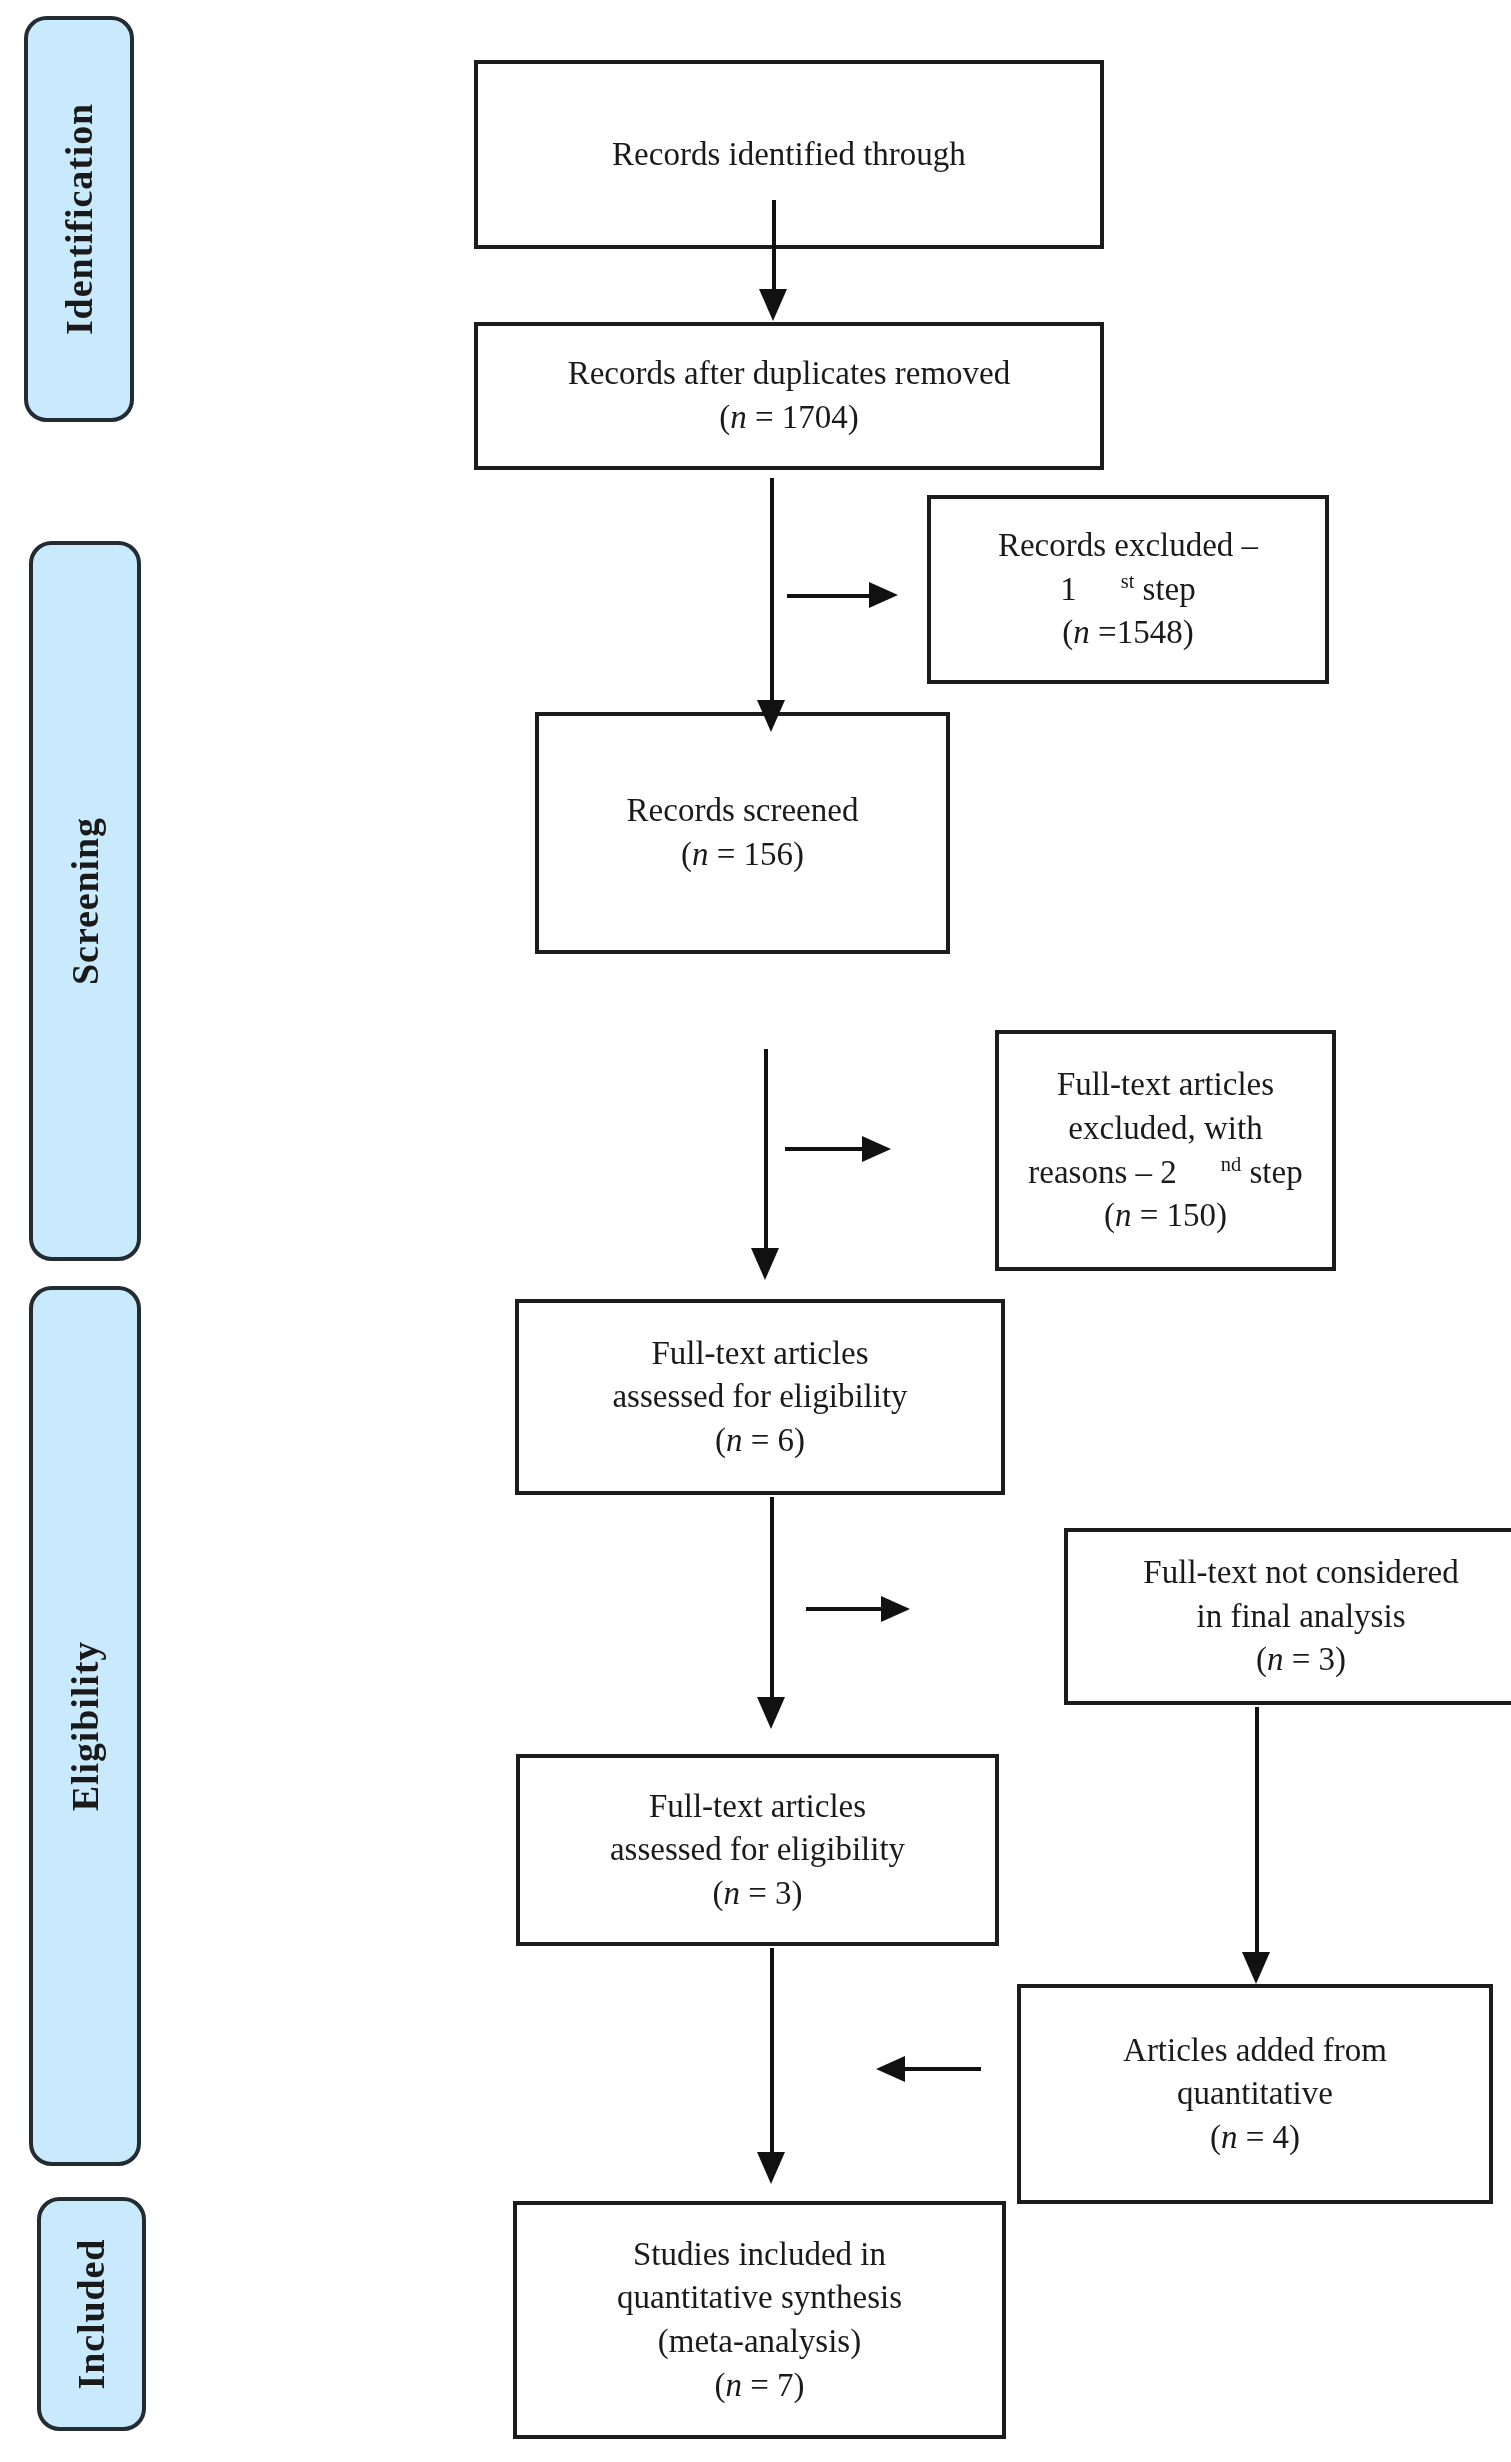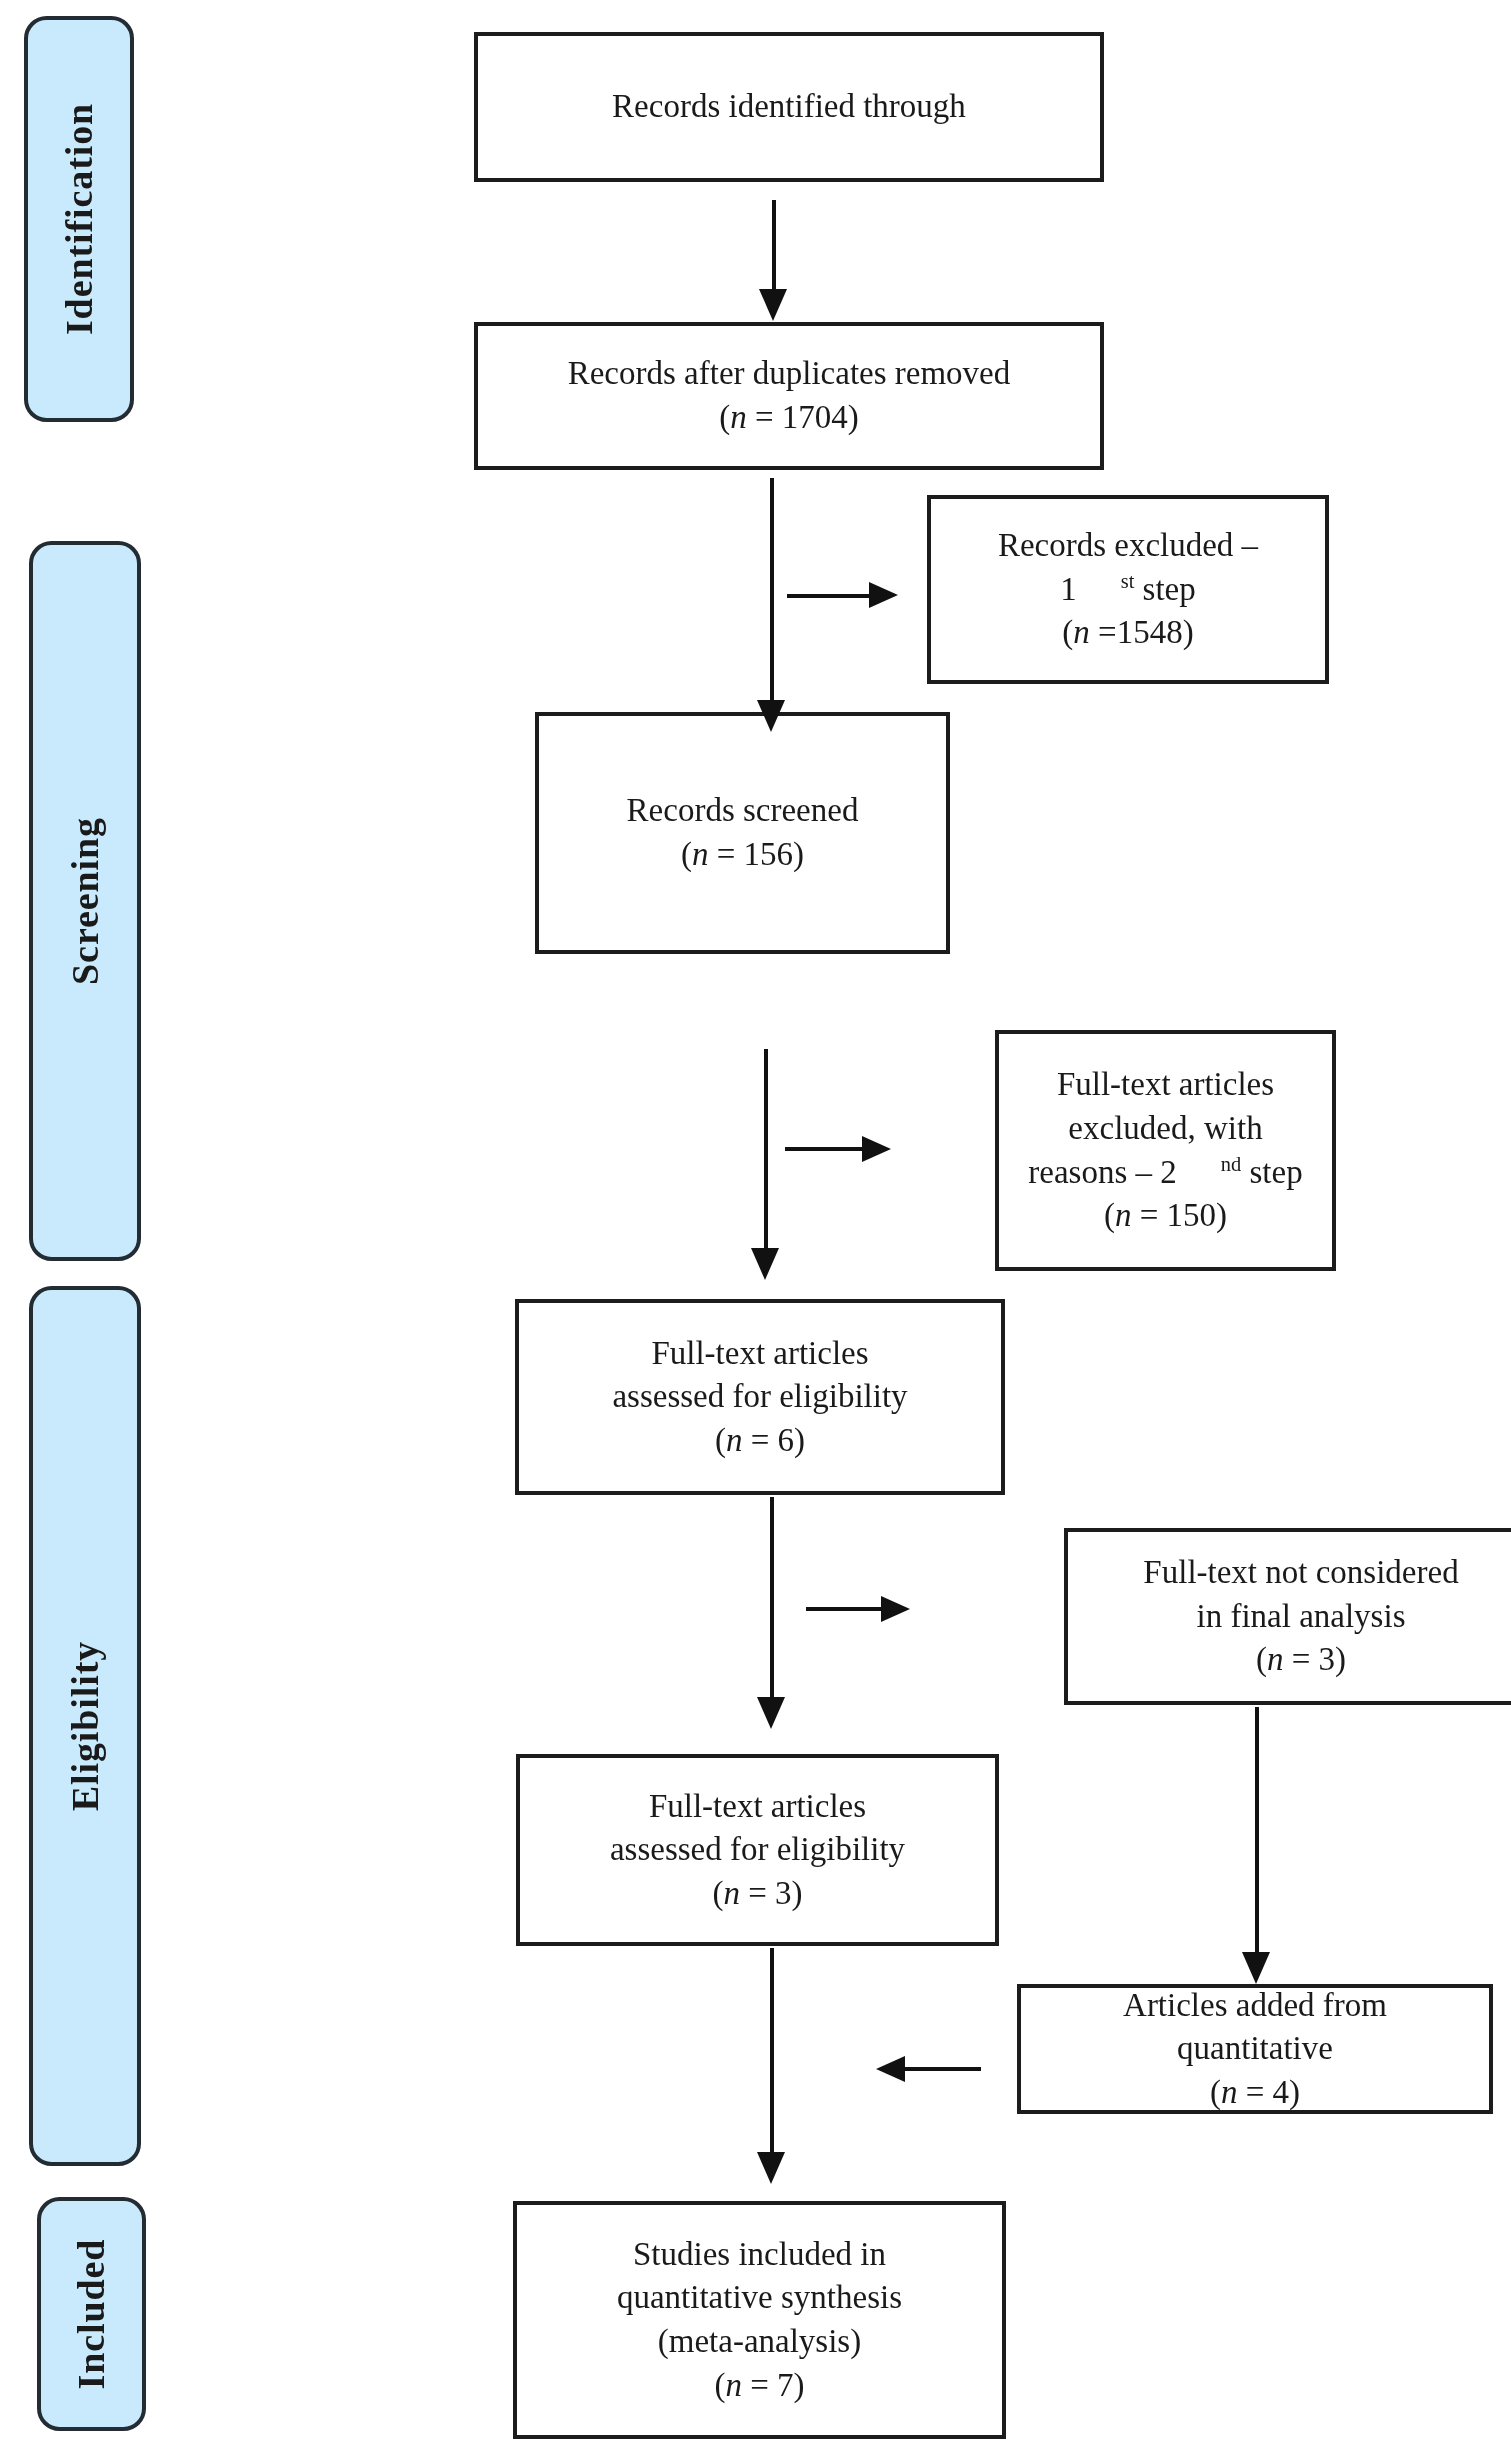--- a/index.html
+++ b/index.html
@@ -73,21 +73,21 @@
   <div class="stage" style="left:29px;top:541px;width:112px;height:720px">
     <span class="stage-label">Screening</span>
   </div>
   <div class="stage" style="left:29px;top:1286px;width:112px;height:880px">
     <span class="stage-label">Eligibility</span>
   </div>
   <div class="stage" style="left:37px;top:2197px;width:109px;height:234px">
     <span class="stage-label">Included</span>
   </div>
 
-  <div class="box" style="left:474px;top:32px;width:630px;height:150px">
+  <div class="box" style="left:474px;top:60px;width:630px;height:189px">
     <div class="line">
       <span>Records identified through</span>
     </div>
   </div>
 
   <div class="box" style="left:474px;top:322px;width:630px;height:148px">
     <div class="line">
       <span>Records after duplicates removed</span>
     </div>
     <div class="line">
@@ -175,21 +175,21 @@
       <span>Full-text not considered</span>
     </div>
     <div class="line">
       <span>in final analysis</span>
     </div>
     <div class="line">
       <span>(</span><i>n</i><span> = 3)</span>
     </div>
   </div>
 
-  <div class="box" style="left:1017px;top:1984px;width:476px;height:130px">
+  <div class="box" style="left:1017px;top:1984px;width:476px;height:220px">
     <div class="line">
       <span>Articles added from</span>
     </div>
     <div class="line">
       <span>quantitative</span>
     </div>
     <div class="line">
       <span>(</span><i>n</i><span> = 4)</span>
     </div>
   </div>

